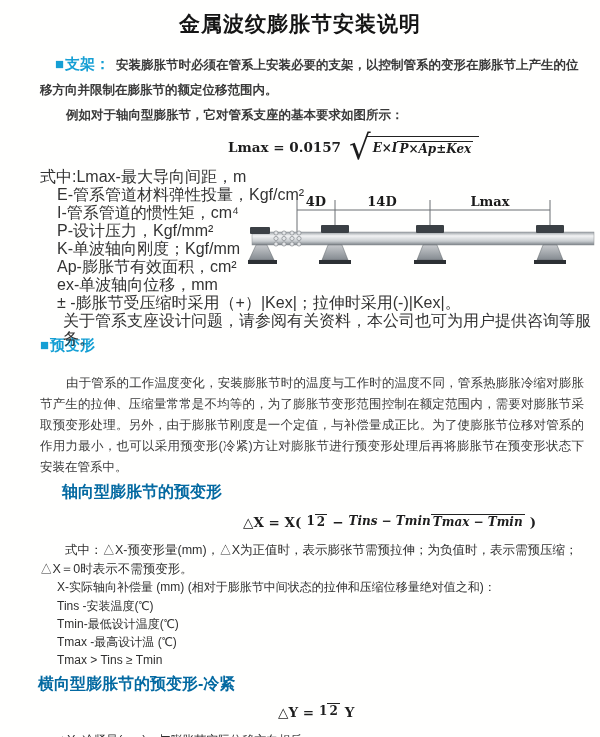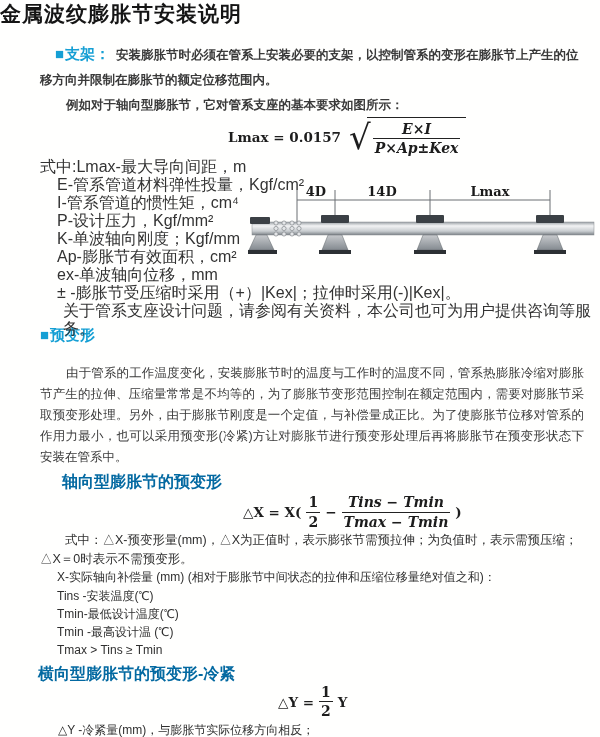--- a/index.html
+++ b/index.html
@@ -1,33 +1,33 @@
 <!DOCTYPE html>
 <html><head>
 <meta charset="utf-8">
 <style>
   html,body{margin:0;padding:0;background:#ffffff;}
   .page{position:relative;width:600px;height:737px;background:#fffffe;overflow:hidden;
         font-family:"Liberation Sans",sans-serif;color:#2f2f2f;}
-  .title{margin:0;text-align:left;font-size:21px;font-weight:bold;
+  .title{margin:0;padding-top:10px;text-align:center;font-size:21px;font-weight:bold;
          color:#151515;letter-spacing:1px;}
   .para{margin:0 16px 0 40px;font-size:12.5px;line-height:25px;}
   .bold{font-weight:bold;color:#3a3a3a;}
   .first{margin-top:13px;text-indent:15px;}
   .marker{color:#159fd4;font-size:15px;margin-right:1px;font-style:normal;}
   .sec-head{color:#159fd4;font-size:15px;font-weight:bold;margin-right:6px;}
   .example{text-indent:26px;}
   .formula{display:flex;align-items:center;font-family:"DejaVu Serif",serif;
            font-weight:bold;color:#1d1d1d;}
   .f1{margin:2px 0 2px 228px;font-size:13.5px;height:34px;}
   .sqrt{display:flex;align-items:center;margin-left:8px;}
   .sign{font-size:34px;font-weight:normal;line-height:1;margin-right:-4px;}
   .radbody{border-top:1.5px solid #222;padding:2px 6px 0 6px;}
-  .frac{display:inline-flex;flex-direction:column;align-items:center;line-height:1.3;
-        font-size:14px;}
+  .frac{display:inline-flex;align-items:center;line-height:1.3;
+        font-size:12px;}
   .frac .den{border-top:1px solid #222;padding:0 2px;}
   .fi{font-style:italic;}
   .two-col{position:relative;margin:4px 0 0 40px;height:164px;}
   .varlist{font-size:16px;line-height:18px;color:#333;}
   .varlist .vline{padding-left:17px;}
   .varlist .vline.vfirst{padding-left:0;}
   .varlist .vline.consult{padding-left:23px;}
   .diagram{position:absolute;left:208px;top:24px;}
   .sec2-head{margin:2px 16px 16px 40px;line-height:21px;font-size:12.5px;}
   .body2{margin-top:3px;line-height:21px;text-align:justify;text-indent:26px;color:#3a3a3a;}
@@ -165,21 +165,21 @@
       <span class="num">Tins − Tmin</span>
       <span class="den">Tmax − Tmin</span>
     </span>
     <span>)</span>
   </div>
 
   <p class="para explain">式中：△X-预变形量(mm)，△X为正值时，表示膨张节需预拉伸；为负值时，表示需预压缩；△X＝0时表示不需预变形。</p>
   <p class="line ind">X-实际轴向补偿量 (mm) (相对于膨胀节中间状态的拉伸和压缩位移量绝对值之和)：</p>
   <p class="line tline ind">Tins -安装温度(℃)</p>
   <p class="line tline ind">Tmin-最低设计温度(℃)</p>
-  <p class="line tline ind">Tmin -最高设计温 (℃)</p>
+  <p class="line tline ind">Tmax -最高设计温 (℃)</p>
   <p class="line tline ind">Tmax &gt; Tins ≥ Tmin</p>
 
   <h3 class="blue-h lat">横向型膨胀节的预变形-冷紧</h3>
 
   <div class="formula f3">
     <span>△Y =</span>
     <span class="frac">
       <span class="num">1</span>
       <span class="den">2</span>
     </span>

